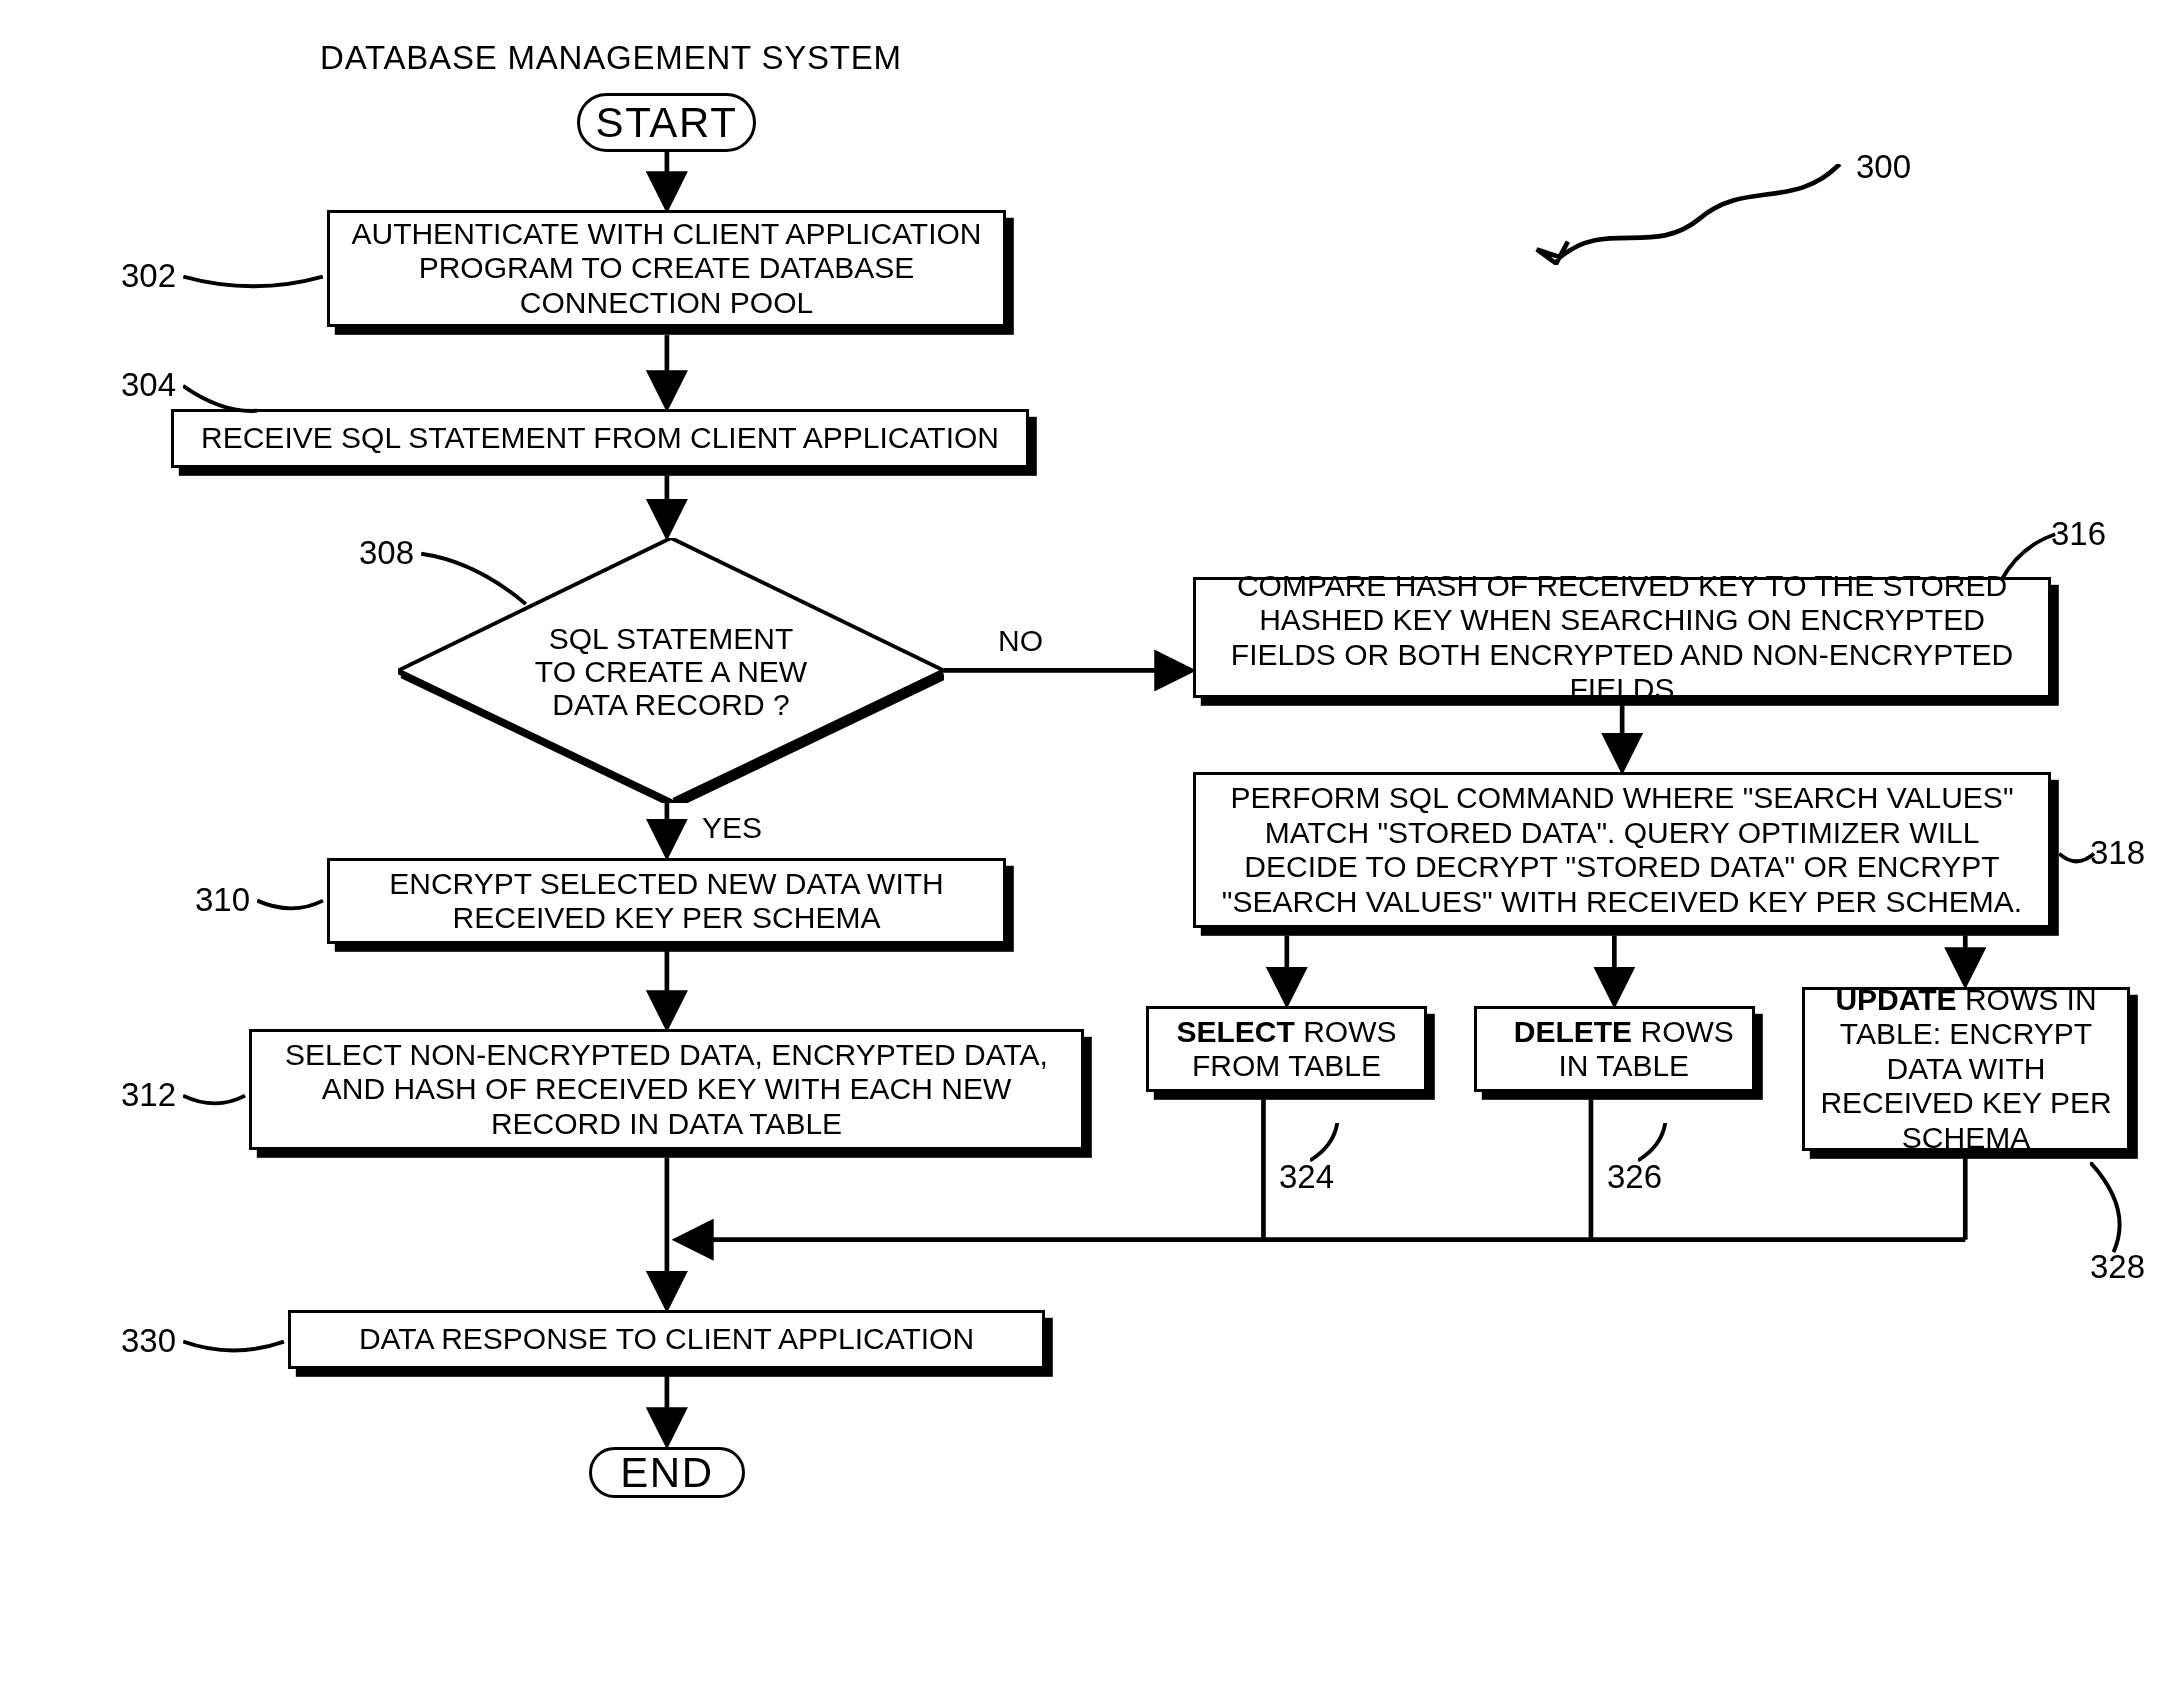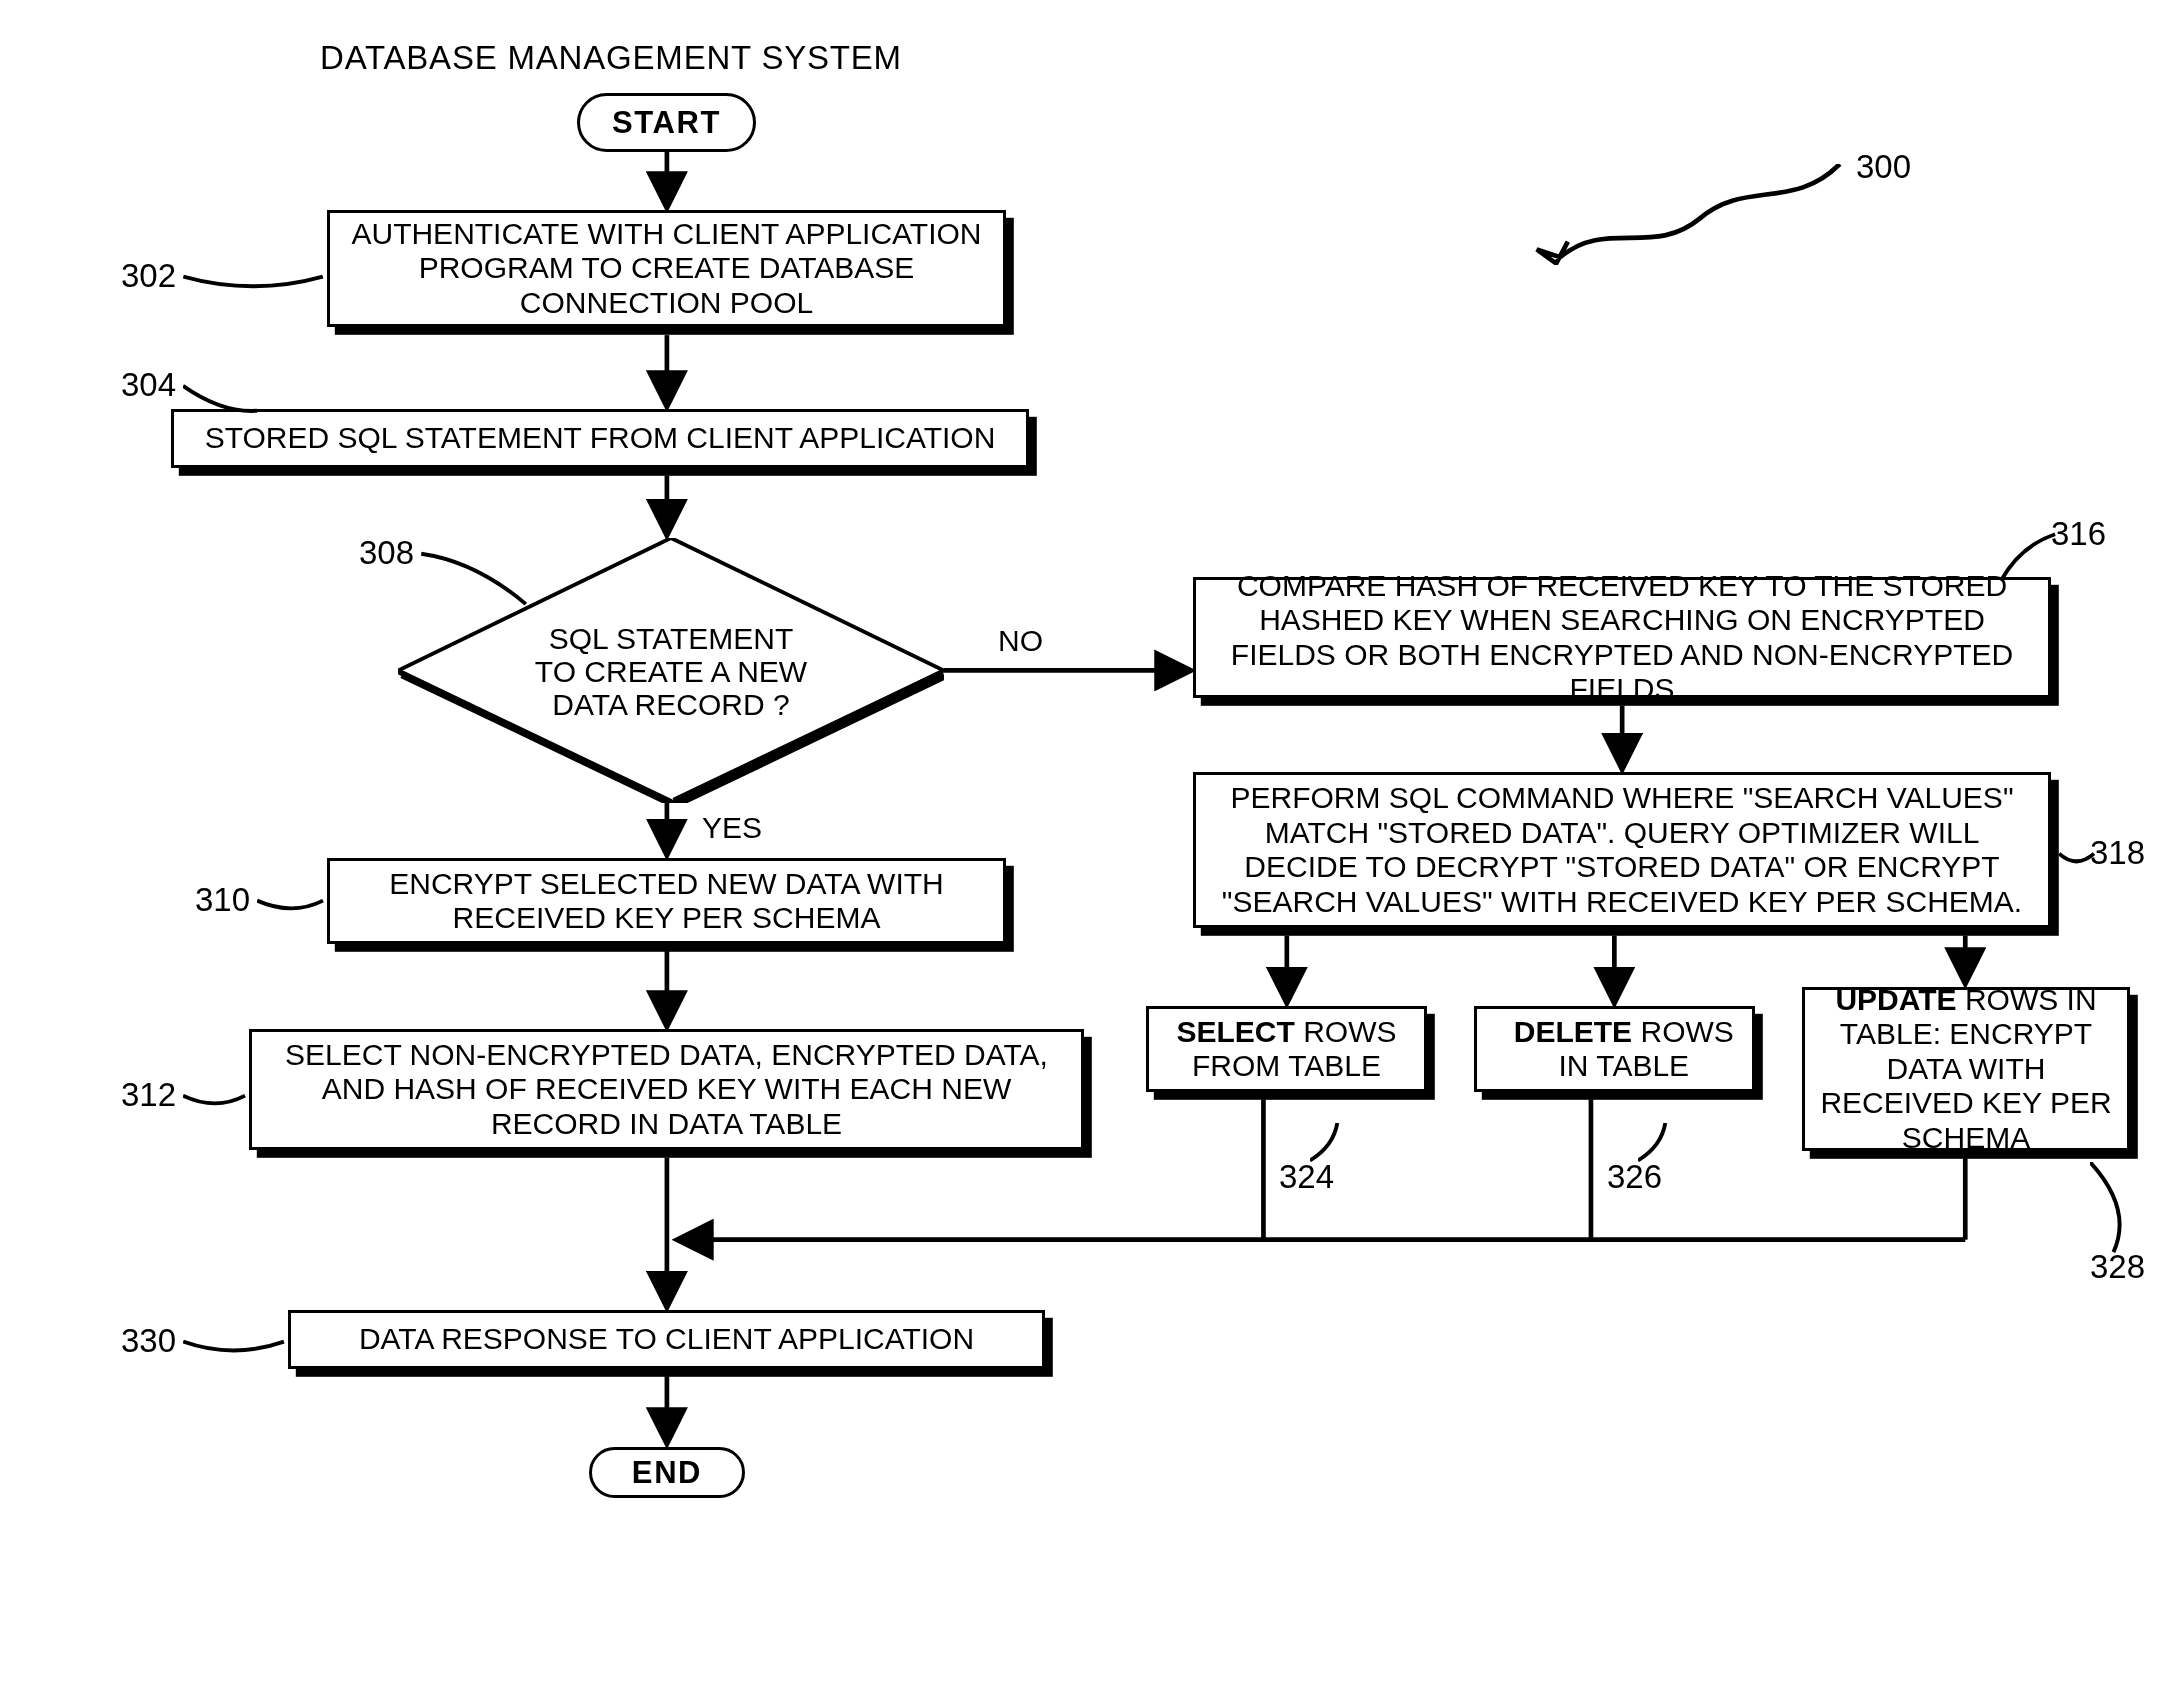--- a/index.html
+++ b/index.html
@@ -21,22 +21,22 @@
     letter-spacing: 0.8px;
   }
   .terminal {
     position: absolute;
     border: 3.9px solid #000;
     border-radius: 31px;
     background: #fff;
     display: flex;
     align-items: center;
     justify-content: center;
-    font-size: 31px;
-    font-weight: 700;
+    font-size: 42px;
+    font-weight: 400;
     letter-spacing: 1.6px;
   }
   .box {
     position: absolute;
     border: 3.9px solid #000;
     background: #fff;
     text-align: center;
     font-size: 30px;
     line-height: 1.15;
     padding: 6.2px 9.4px;
@@ -99,21 +99,21 @@
 
   <div class="box box-shadow" style="left:296px; top:179px; width:679px; height:117px;">
     <span>AUTHENTICATE WITH CLIENT APPLICATION PROGRAM TO CREATE DATABASE CONNECTION POOL</span>
   </div>
   <div class="ref" style="left:90px; top:226px;">302</div>
   <svg style="position:absolute; left:152px; top:234px; width:144px; height:31px;" viewBox="0 0 185 40" width="144" height="31">
     <path d="M 0 15 Q 90 40 180 15" fill="none" stroke="#000" stroke-width="5"></path>
   </svg>
 
   <div class="box box-shadow" style="left:140px; top:378px; width:858px; height:59px;">
-    <span>STORED SQL STATEMENT FROM CLIENT APPLICATION</span>
+    <span>RECEIVE SQL STATEMENT FROM CLIENT APPLICATION</span>
   </div>
   <div class="ref" style="left:90px; top:335px;">304</div>
   <svg style="position:absolute; left:152px; top:347px; width:78px; height:39px;" viewBox="0 0 100 50" width="78" height="39">
     <path d="M 0 10 Q 50 45 95 42" fill="none" stroke="#000" stroke-width="5"></path>
   </svg>
 
   <div class="diamond-wrap" style="left:367px; top:507px; width:546px; height:265px;">
     <svg class="diamond" viewBox="0 0 700 340">
       <polygon points="350,0 700,170 350,340 0,170" fill="#fff" stroke="#000" stroke-width="5"></polygon>
       <polygon points="700,170 360,340 350,340" fill="#000"></polygon>

